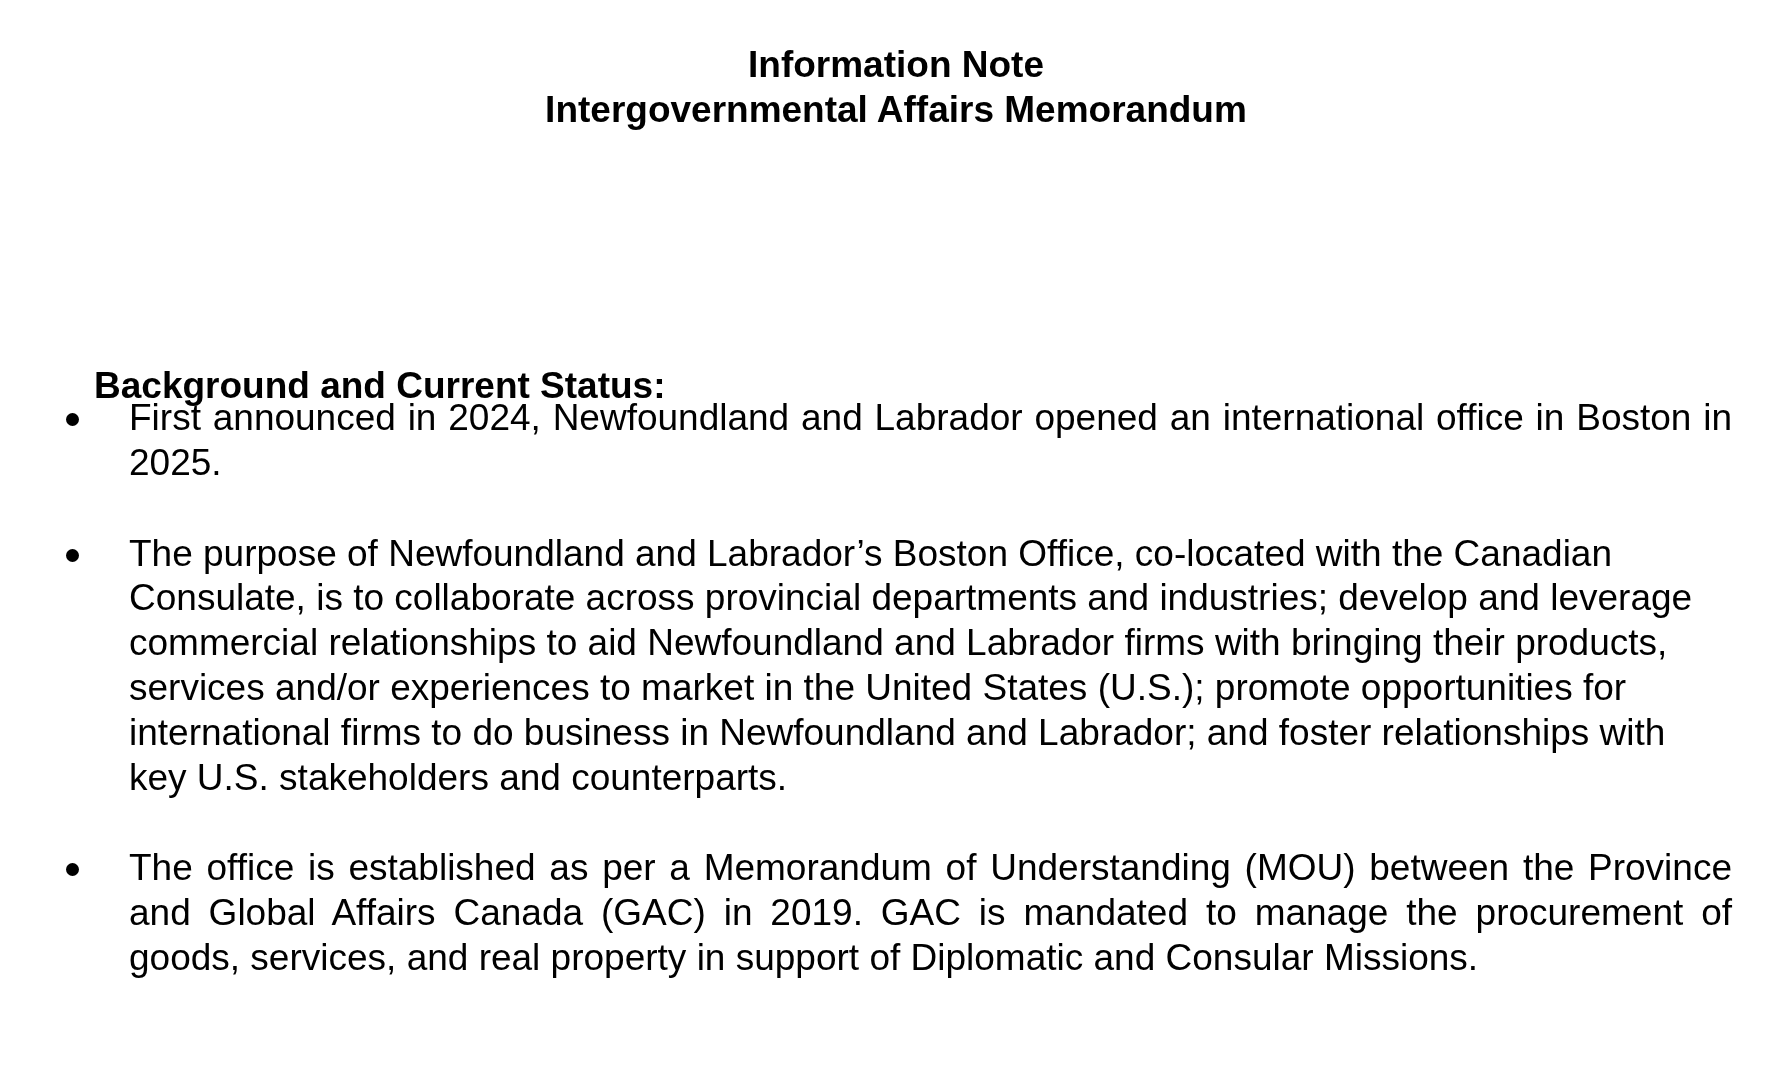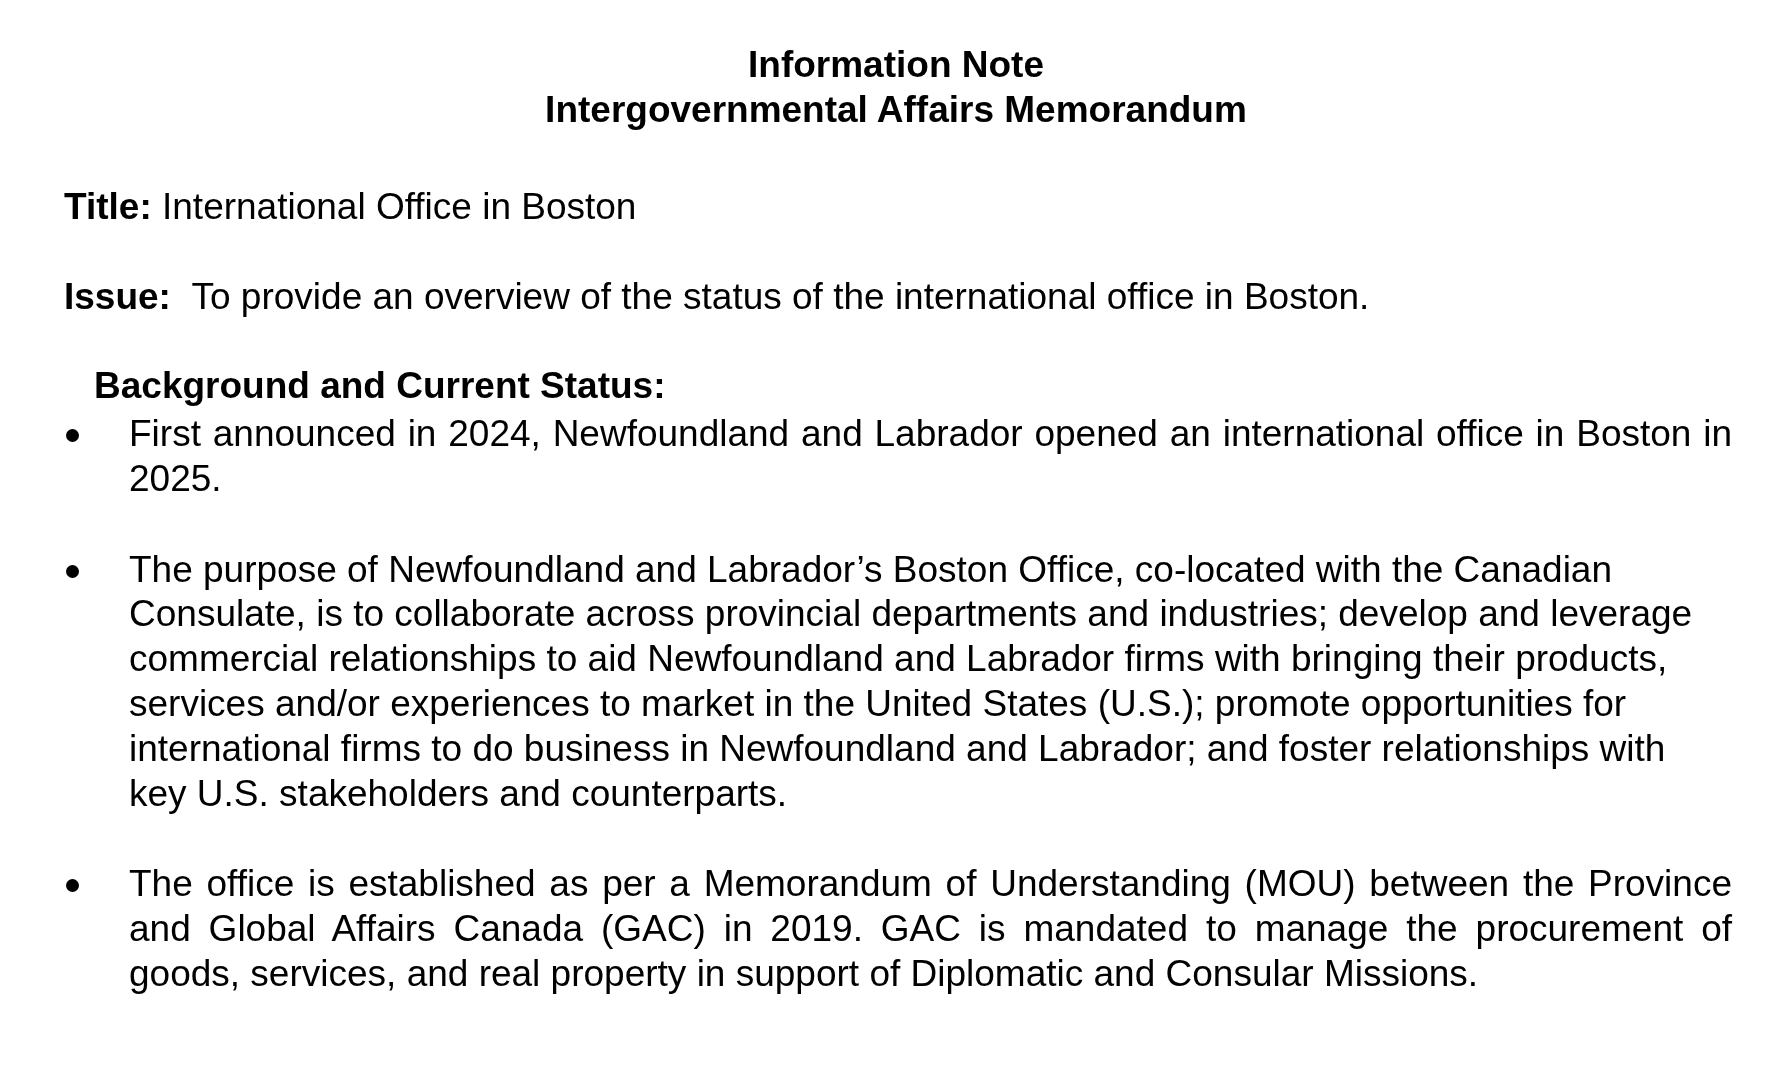--- a/index.html
+++ b/index.html
@@ -49,21 +49,21 @@
       top: 363px;
       font-size: 37px;
       line-height: 45px;
       font-weight: bold;
       white-space: nowrap;
       margin-left: 30px;
     }
     .bullets {
       position: absolute;
       left: 64px;
-      top: 412px;
+      top: 396px;
       width: 1668px;
       margin: 0;
       padding: 0;
       list-style: none;
     }
     .bullet {
       position: relative;
       padding-left: 65px;
       font-size: 37px;
       line-height: 44.8px;
@@ -87,29 +87,21 @@
 </head>
 <body>
 
 <div class="page">
 
   <div class="header">
     <div>Information Note</div>
     <div>Intergovernmental Affairs Memorandum</div>
   </div>
 
-  <div class="field title-field">
-    <span class="label">Title:</span>
-    <span>International Office in Boston</span>
-  </div>
 
-  <div class="field issue-field">
-    <span class="label">Issue:</span>
-    <span>&nbsp;</span><span>To provide an overview of the status of the international office in Boston.</span>
-  </div>
 
   <div class="section-heading">Background and Current Status:</div>
 
   <ul class="bullets">
     <li class="bullet justify">
       <span class="dot"></span>
       <span class="text">First announced in 2024, Newfoundland and Labrador opened an international office in Boston in 2025.</span>
     </li>
     <li class="bullet">
       <span class="dot"></span>

